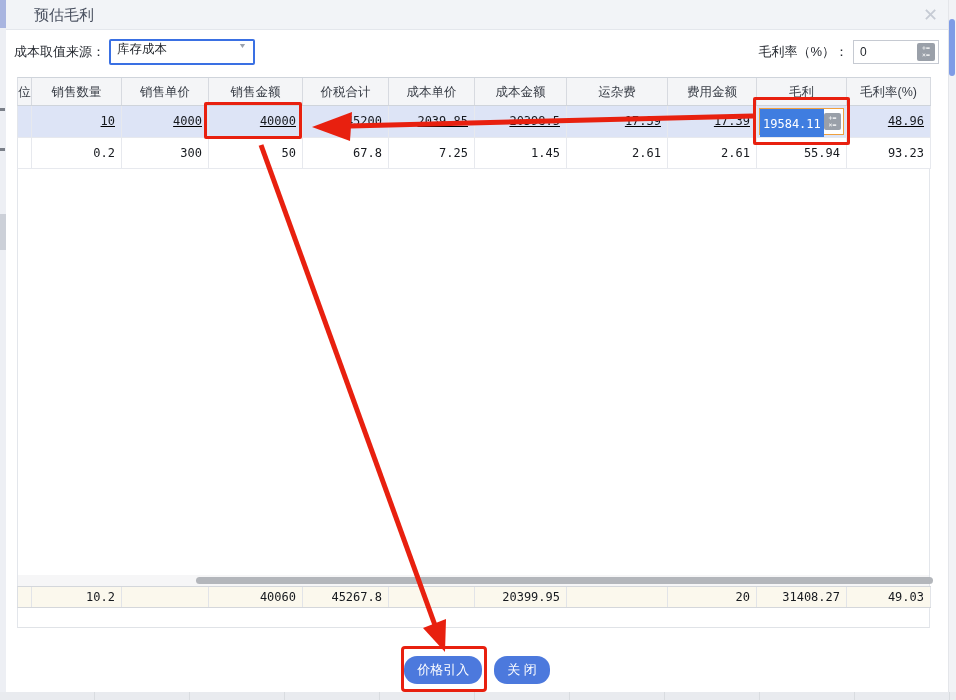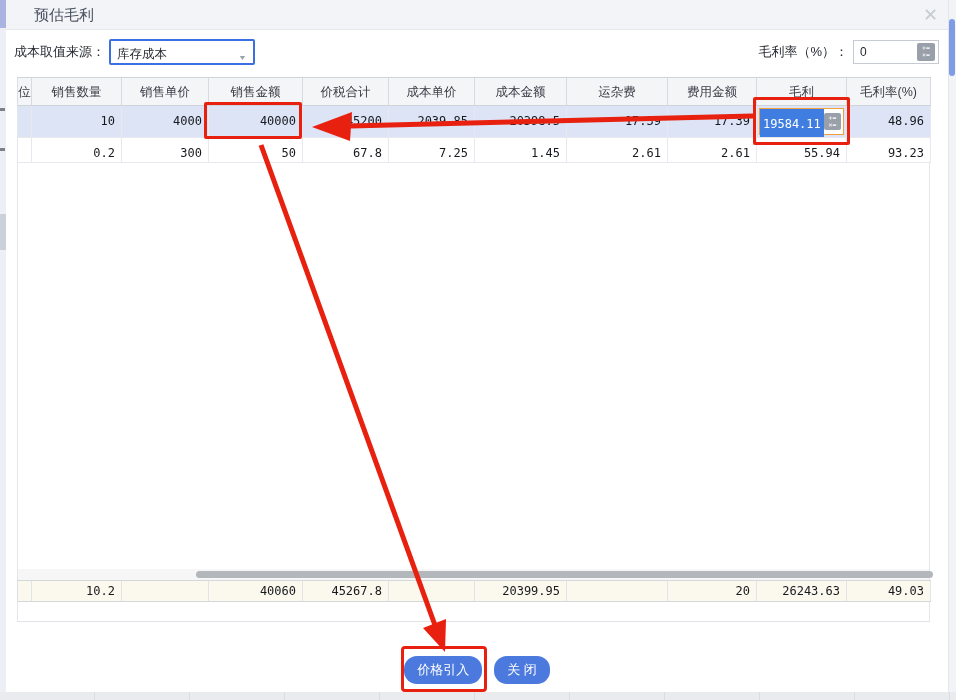--- a/index.html
+++ b/index.html
@@ -21,21 +21,21 @@
 
   
   .dialog { position:absolute; left:6px; top:0; width:942px; height:692px; background:#fff; }
   .dlg-header { position:absolute; left:0; top:0; right:0; height:30px; background:#f2f4f7; border-bottom:1px solid #e4e7ec; }
   .dlg-title { position:absolute; left:8px; top:0; line-height:30px; font-size:15px; color:#4a5160;margin-left:20px; }
   .dlg-close { position:absolute; right:10px; top:2px; font-size:18px; line-height:26px; color:#c6cbd4; cursor:pointer; }
 
   .dlg-toolbar { position:absolute; left:0; top:30px; right:1px; height:44px; display:flex; align-items:center; padding:0 8px; }
   .tb-label { font-size:13px; color:#262a31; }
   .select { margin-left:4px; width:146px; height:26px; border:2px solid #3a70e3; border-radius:2px; background:#fff;
-            display:flex; align-items:flex-end; padding:0 6px; cursor:pointer; }
+            display:flex; align-items:flex-start; padding:0 6px; cursor:pointer; }
   .select-value { font-size:12.5px; color:#1e2228; }
   .select-caret { margin-left:auto; font-size:9px; color:#9aa2ae; transform:scaleY(.8); }
   .tb-right { margin-left:auto; display:flex; align-items:center; }
   .num-input { margin-left:5px; width:86px; height:24px; border:1px solid #c6cad2; background:#fff;
                display:flex; align-items:center; padding:0 3px 0 6px; }
   .num-value { font-size:12px; color:#1e2228; }
   .calc-btn { margin-left:auto; width:18px; height:18px; background:#9aa0a9; border-radius:2px;
               display:flex; align-items:center; justify-content:center; cursor:pointer; }
   .calc-glyph { white-space:pre; font-size:6.5px; line-height:7px; color:#fff; text-align:center;
                 font-family:"DejaVu Sans Mono", monospace; }
@@ -47,22 +47,22 @@
   .c0{width:14px}.c1{width:90px}.c2{width:87px}.c3{width:94px}.c4{width:86px}.c5{width:86px}
   .c6{width:92px}.c7{width:101px}.c8{width:89px}.c9{width:90px}.c10{width:84px}
 
   .thead { height:29px; line-height:28px; background:#f4f5f7; border-top:1px solid #cfd4db;
            border-bottom:1px solid #cfd4db; border-left:1px solid #dcdfe5; }
   .thead .cell { text-align:center; font-size:12.5px; color:#373c45; border-right:1px solid #d7dae0; }
 
   .drow { background:#fff; border-bottom:1px solid #e7e9ee; border-left:1px solid #e3e6eb; cursor:pointer; }
   .drow .cell { font-size:12px; color:#16191e; text-align:right; padding-right:6px;
                 border-right:1px solid #e7e9ee; font-family:"DejaVu Sans Mono", monospace; }
-  .r1 { height:32px; line-height:31px; }
-  .r2 { height:25px; line-height:30px; }
+  .r1 { height:32px; line-height:31px;text-decoration:underline; }
+  .r2 { height:31px; line-height:30px; }
   .drow.selected { background:#dde4f6; }
 
   .gp-editor { position:relative; padding:0 !important; }
   .editor-box { position:absolute; left:2px; right:2px; top:2px; bottom:2px; border:1px solid #efa03d;
                 background:#fff; display:flex; align-items:flex-start; }
   .sel-text { background:#3f7de0; color:#fff; display:flex; align-items:center; padding:0 3px;
               font-size:12px; font-family:"DejaVu Sans Mono", monospace; }
   .editor-calc { align-self:center; margin-left:auto; margin-right:2px; width:17px; height:17px;
                  background:#9aa0a9; border-radius:2px; display:flex; align-items:center; justify-content:center; cursor:pointer; }
 
@@ -193,21 +193,21 @@
       <div class="trow totals">
         <div class="cell c0"></div>
         <div class="cell c1">10.2</div>
         <div class="cell c2"></div>
         <div class="cell c3">40060</div>
         <div class="cell c4">45267.8</div>
         <div class="cell c5"></div>
         <div class="cell c6">20399.95</div>
         <div class="cell c7"></div>
         <div class="cell c8">20</div>
-        <div class="cell c9">26243.63</div>
+        <div class="cell c9">31408.27</div>
         <div class="cell c10">49.03</div>
       </div>
 
       <div class="post-totals"></div>
     </div>
 
     <div class="dlg-footer">
       <button class="btn">价格引入</button>
       <button class="btn">关 闭</button>
     </div>

